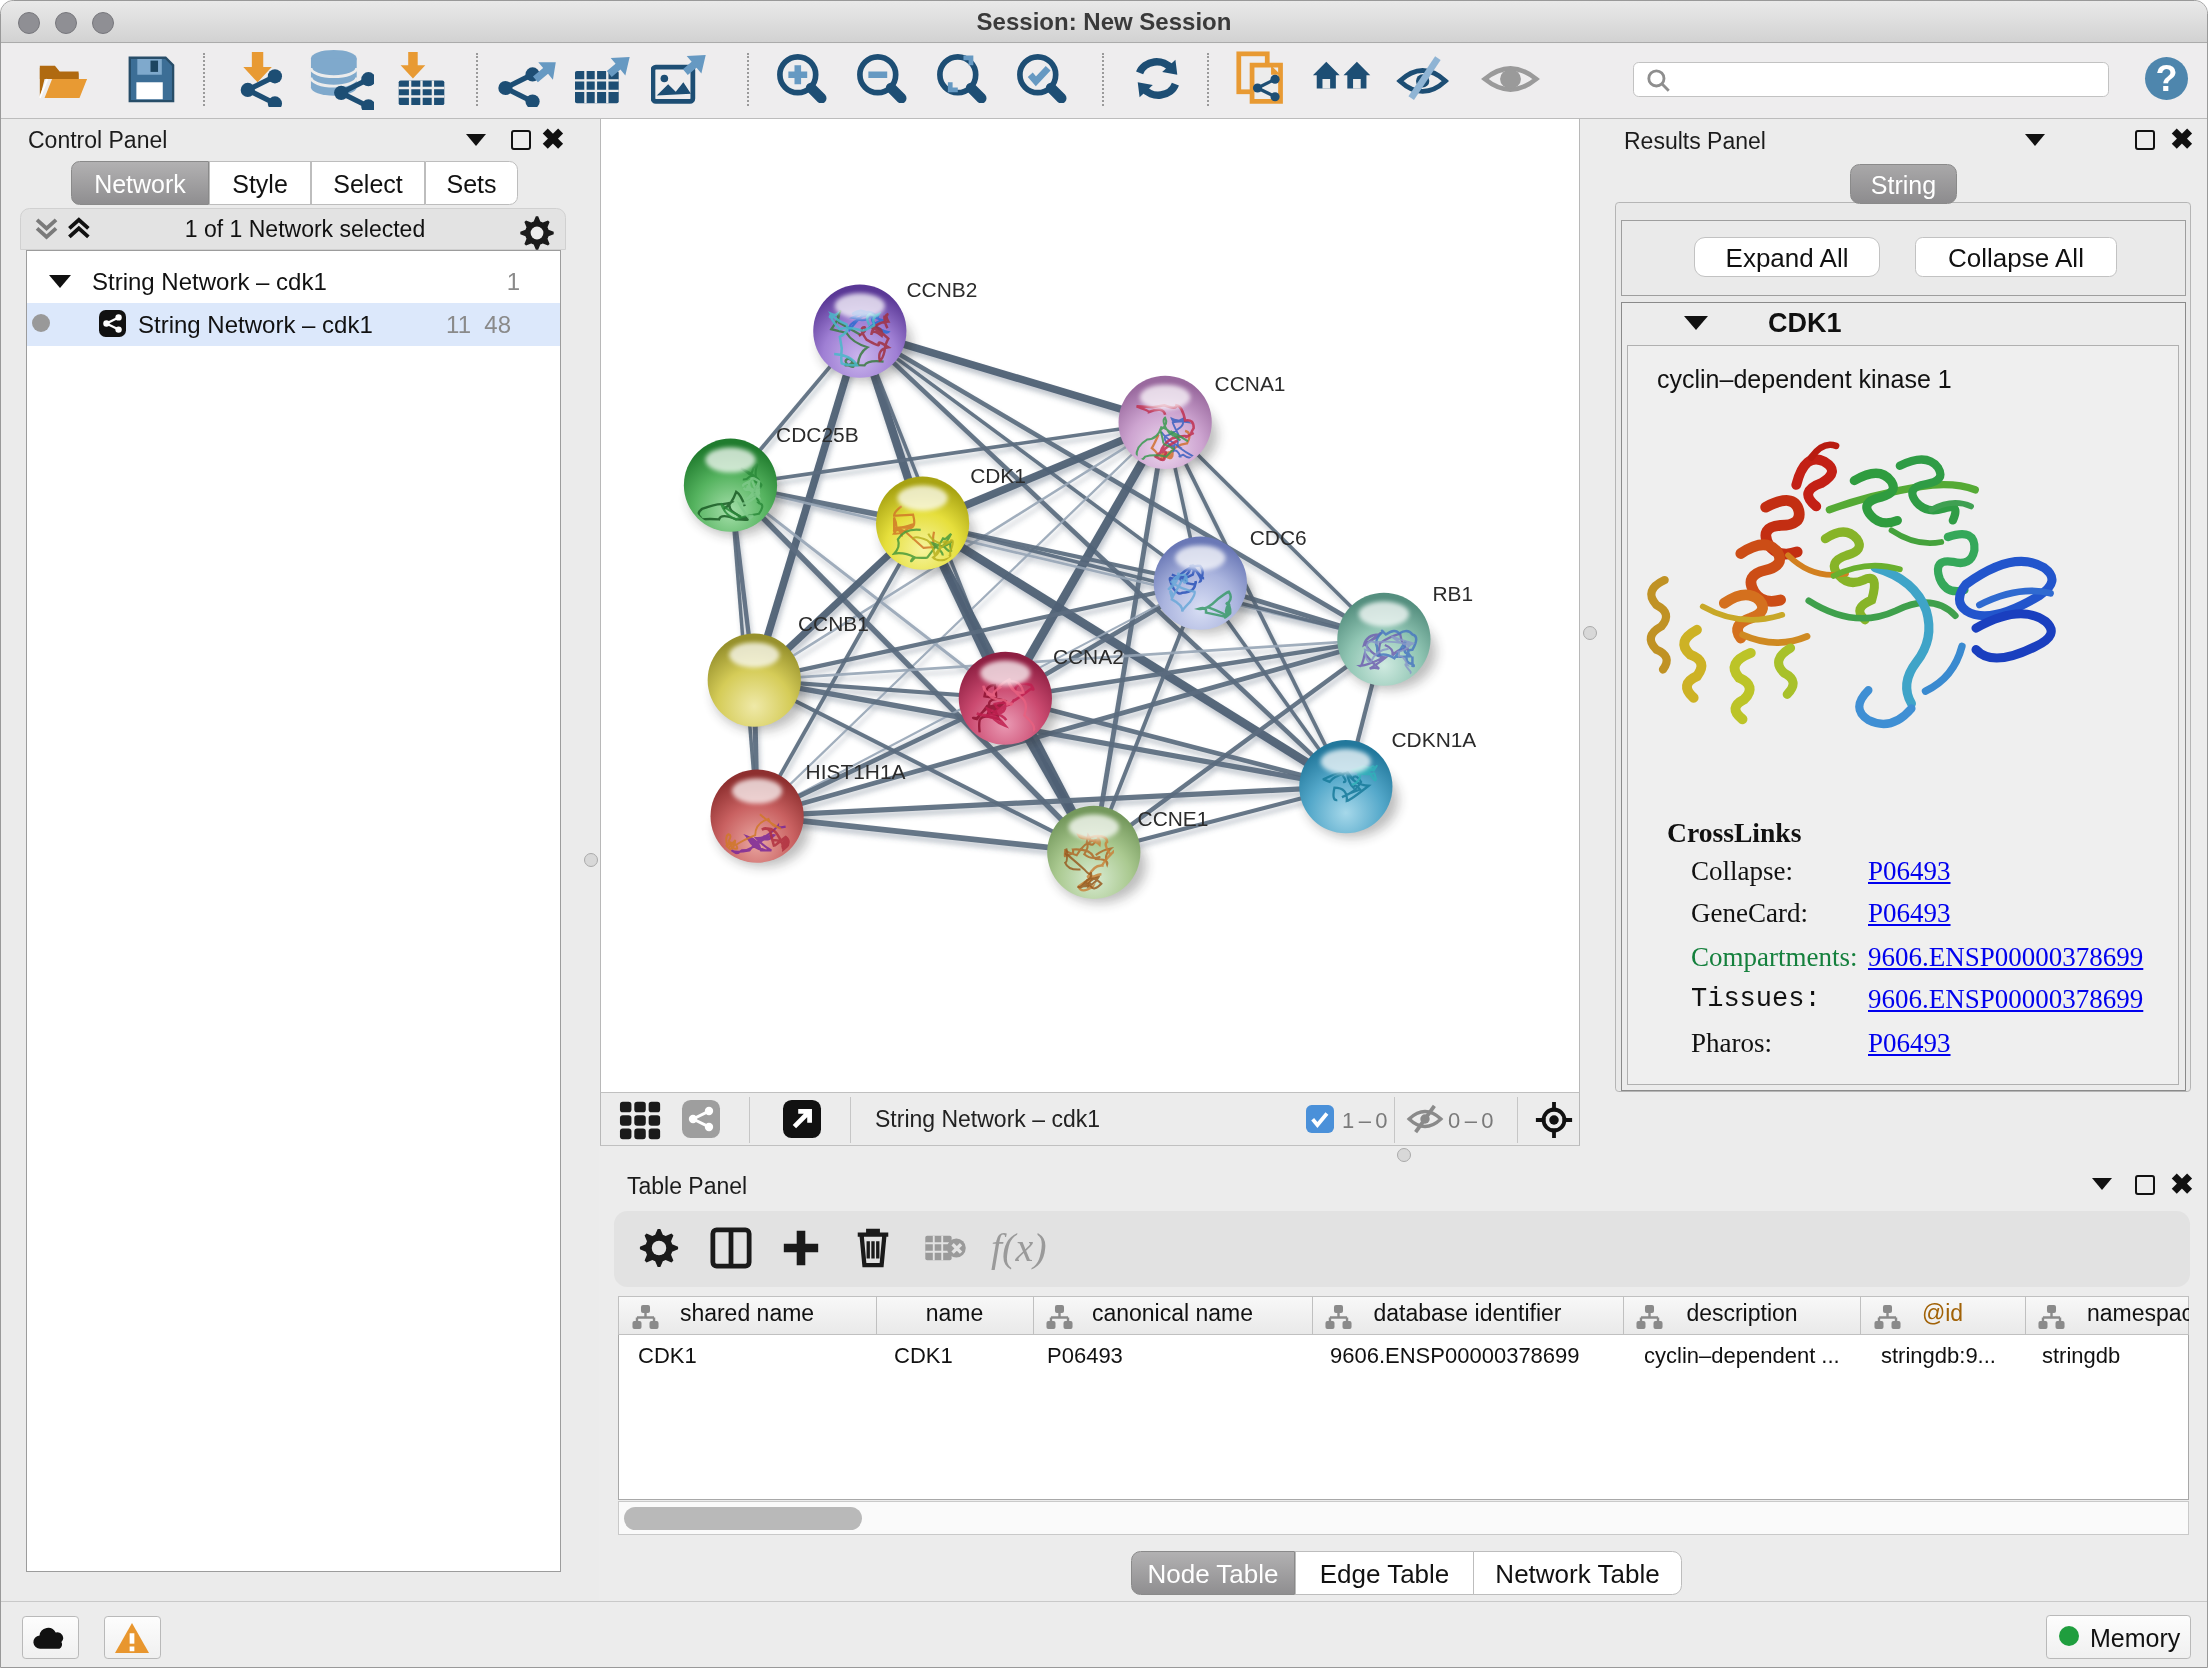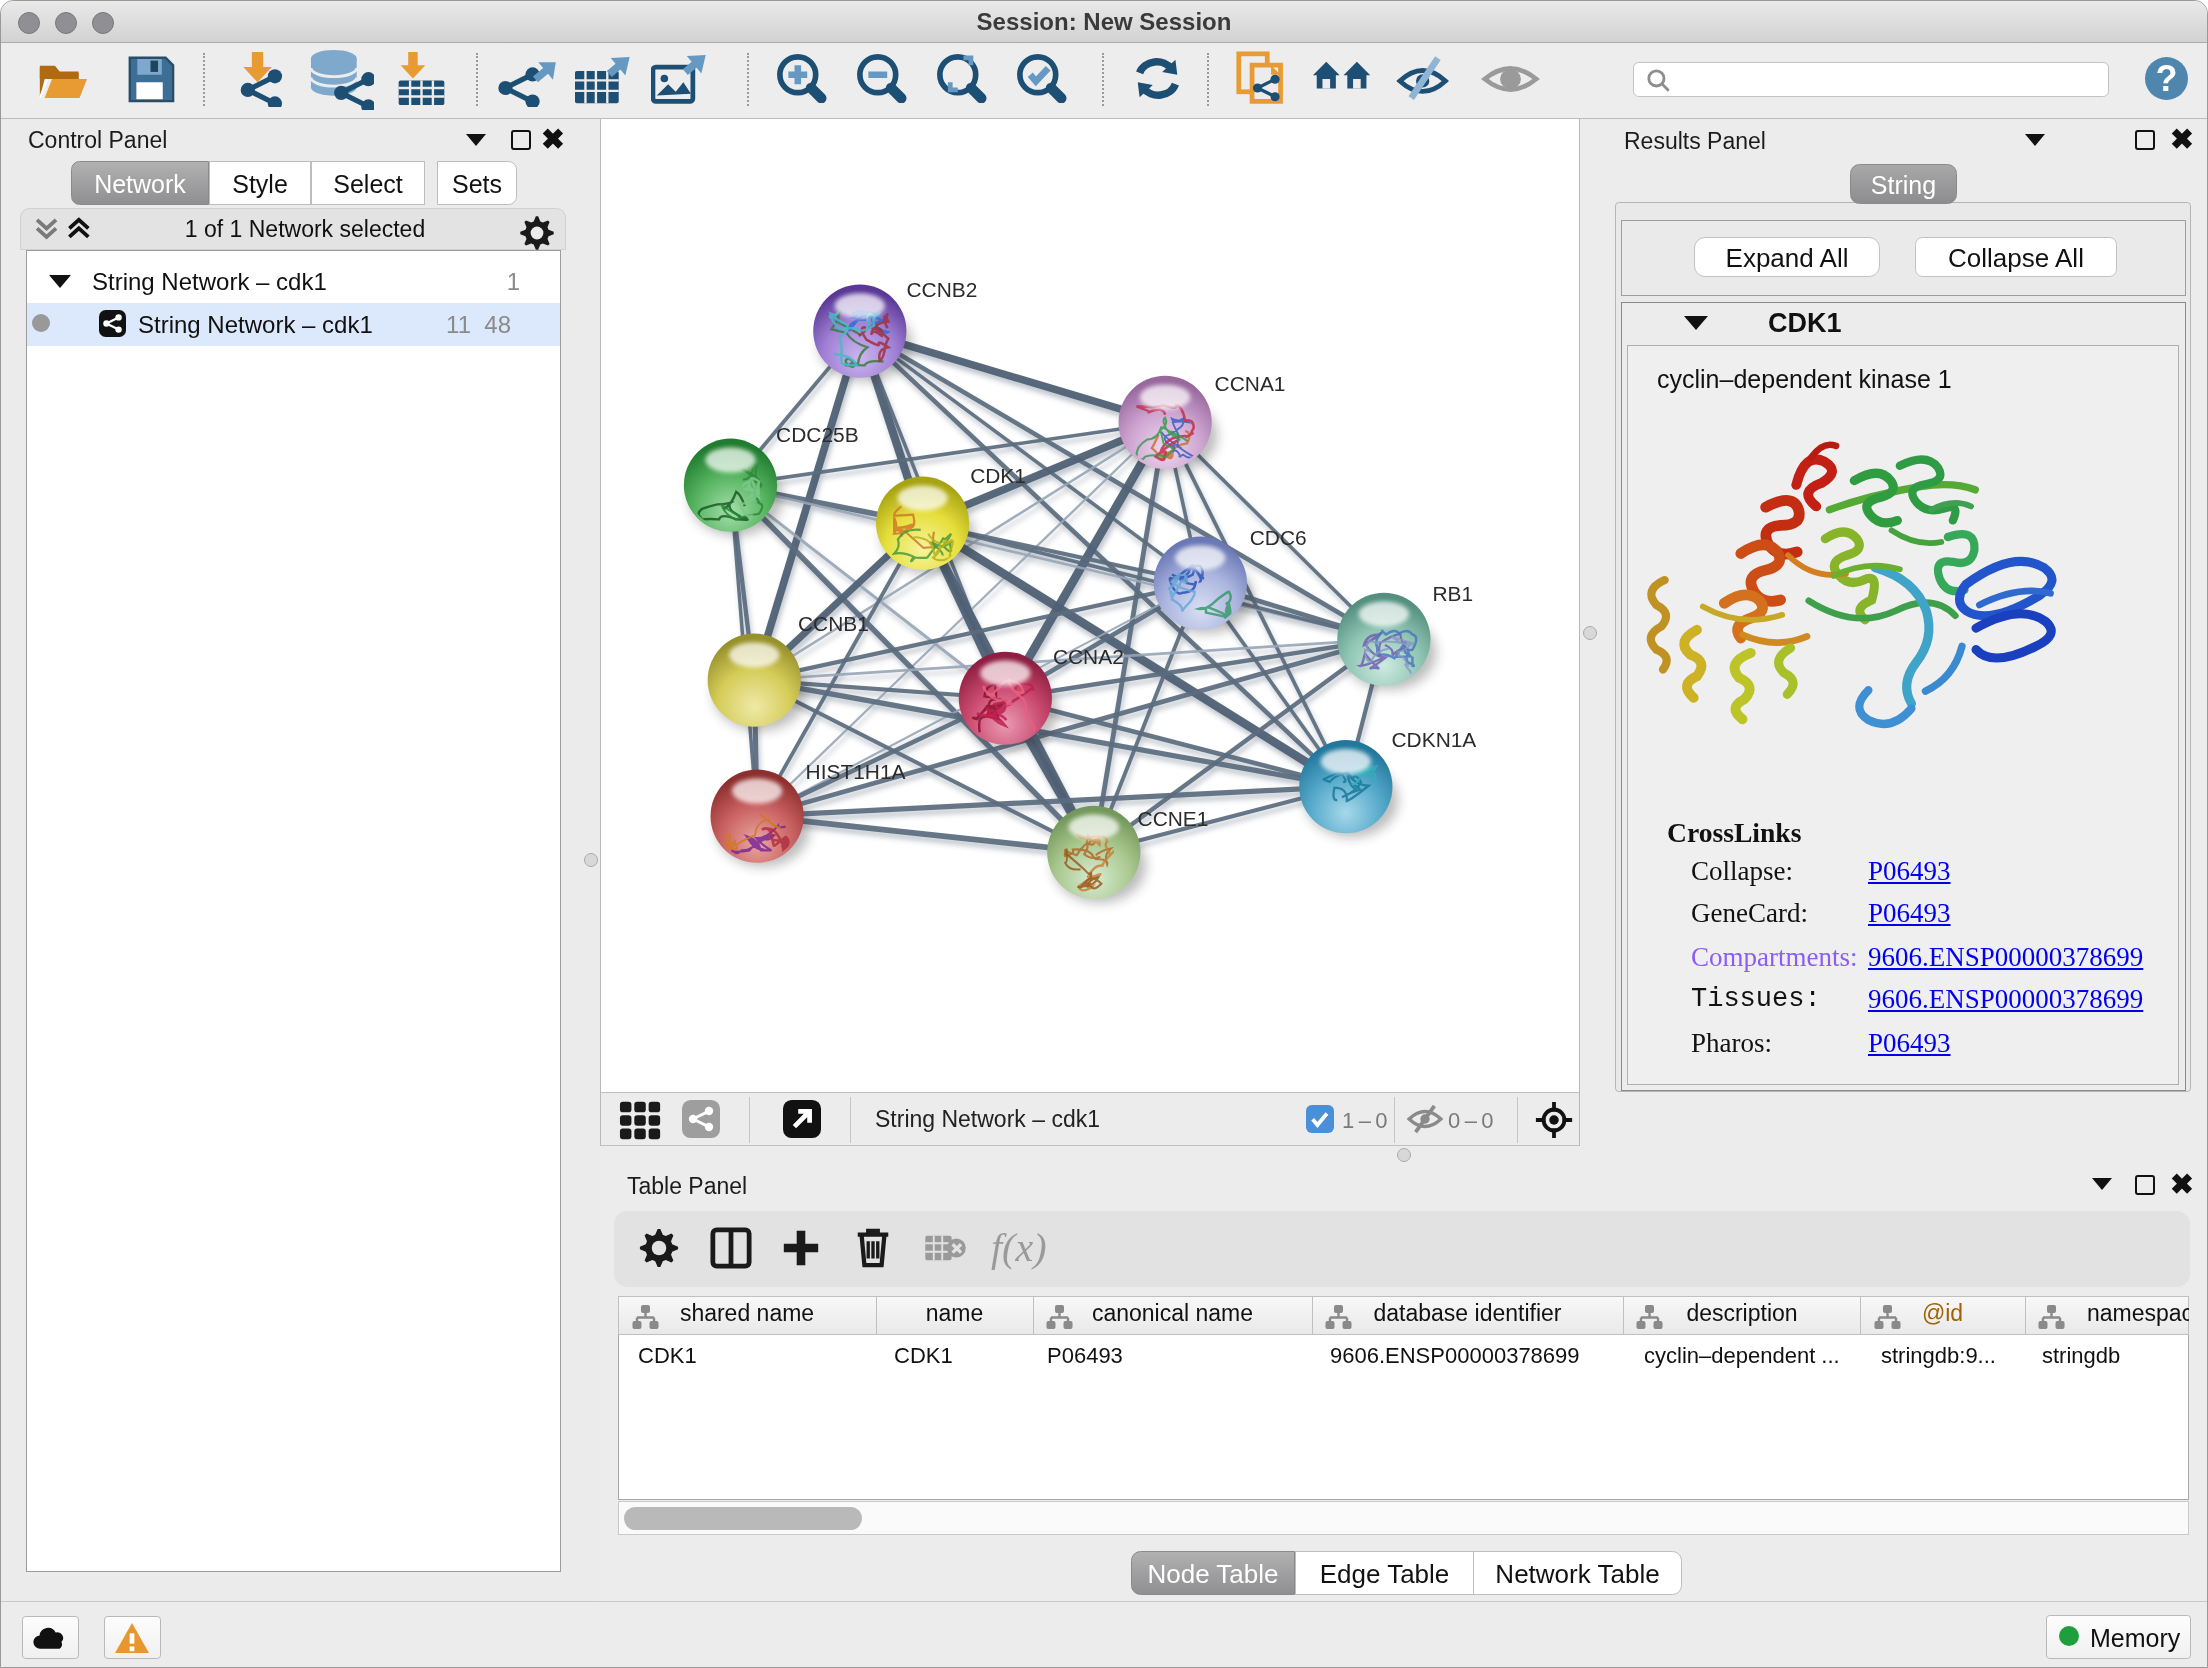--- a/index.html
+++ b/index.html
@@ -184,21 +184,21 @@
     </div>
 <div class="help">?</div>
 <div class="abs" style="left:0;top:118px;width:598px;height:1482px;background:#ebebeb"></div>
 <div class="ptitle" style="left:27px;top:126px">Control Panel</div>
 <div class="ddown" style="left:465px;top:133px"></div>
 <div class="sq" style="left:510px;top:129px"></div>
 <div class="xx" style="left:540px;top:129px">✖</div>
 <div class="tab tabsel" style="left:70px;top:160px;width:138px;height:44px;line-height:44px;border-radius:8.6px 0 0 8.6px">Network</div>
 <div class="tab" style="left:208px;top:160px;width:102px;height:44px;line-height:44px">Style</div>
 <div class="tab" style="left:310px;top:160px;width:114px;height:44px;line-height:44px">Select</div>
-<div class="tab" style="left:436px;top:160px;width:80px;height:44px;line-height:44px;border-radius:0 8.6px 8.6px 0">Sets</div>
+<div class="tab" style="left:424px;top:160px;width:93px;height:44px;line-height:44px;border-radius:0 8.6px 8.6px 0">Sets</div>
 <div class="abs" style="left:19px;top:207px;width:546px;height:42px;background:#e3e3e3;border:1px solid #d0d0d0;border-radius:9.5px 9.5px 0 0"></div>
 <svg class="abs" style="left:32px;top:215px" width="67" height="28.5" viewBox="0 0 70 30">
 <g fill="none" stroke="#7a7a7a" stroke-width="4">
         <path d="M4,4 l10,9 l10,-9 M4,13 l10,9 l10,-9"></path>
       </g>
 <g fill="none" stroke="#111" stroke-width="4">
         <path d="M38,13 l10,-9 l10,9 M38,22 l10,-9 l10,9"></path>
       </g>
     </svg>
 <div class="abs" style="left:128px;top:207px;width:352px;text-align:center;font-size:23px;line-height:42px;color:#111">1 of 1 Network selected</div>
@@ -596,21 +596,21 @@
 <path d="M260,175 q40,-20 80,-8" stroke="#6ab02e" stroke-width="7"></path>
 <path d="M330,120 q30,20 60,14" stroke="#45a23c" stroke-width="7"></path>
 <path d="M378,95 q26,-14 48,-4" stroke="#3fa052" stroke-width="7"></path>
 </g>
     </svg>
 <div class="abs" style="left:1666px;top:816px;font-size:27.6px;font-weight:bold;font-family:'Liberation Serif',serif;color:#111">CrossLinks</div>
 <div class="abs" style="left:1690px;top:855px;font-size:27px;font-family:'Liberation Serif',serif;color:#111">Collapse:</div>
 <div class="abs" style="left:1867px;top:855px;font-size:27px;font-family:'Liberation Serif',serif"><span class="lnk">P06493</span></div>
 <div class="abs" style="left:1690px;top:897px;font-size:27px;font-family:'Liberation Serif',serif;color:#111">GeneCard:</div>
 <div class="abs" style="left:1867px;top:897px;font-size:27px;font-family:'Liberation Serif',serif"><span class="lnk">P06493</span></div>
-<div class="abs" style="left:1690px;top:941px;font-size:27px;font-family:'Liberation Serif',serif;color:#8b5cf6">Compartments:</div>
+<div class="abs" style="left:1690px;top:941px;font-size:27px;font-family:'Liberation Serif',serif;color:#15803d">Compartments:</div>
 <div class="abs" style="left:1867px;top:941px;font-size:27px;font-family:'Liberation Serif',serif"><span class="lnk">9606.ENSP00000378699</span></div>
 <div class="abs" style="left:1690px;top:983px;font-size:27px;font-family:Liberation Mono, monospace;color:#111">Tissues:</div>
 <div class="abs" style="left:1867px;top:983px;font-size:27px;font-family:'Liberation Serif',serif"><span class="lnk">9606.ENSP00000378699</span></div>
 <div class="abs" style="left:1690px;top:1027px;font-size:27px;font-family:'Liberation Serif',serif;color:#111">Pharos:</div>
 <div class="abs" style="left:1867px;top:1027px;font-size:27px;font-family:'Liberation Serif',serif"><span class="lnk">P06493</span></div>
 <div class="ptitle" style="left:626px;top:1172px">Table Panel</div>
 <div class="ddown" style="left:2091px;top:1177px"></div>
 <div class="sq" style="left:2134px;top:1174px"></div>
 <div class="xx" style="left:2169px;top:1174px">✖</div>
 <div class="abs" style="left:613px;top:1210px;width:1576px;height:76px;background:#e2e2e2;border-radius:13.3px"></div>

